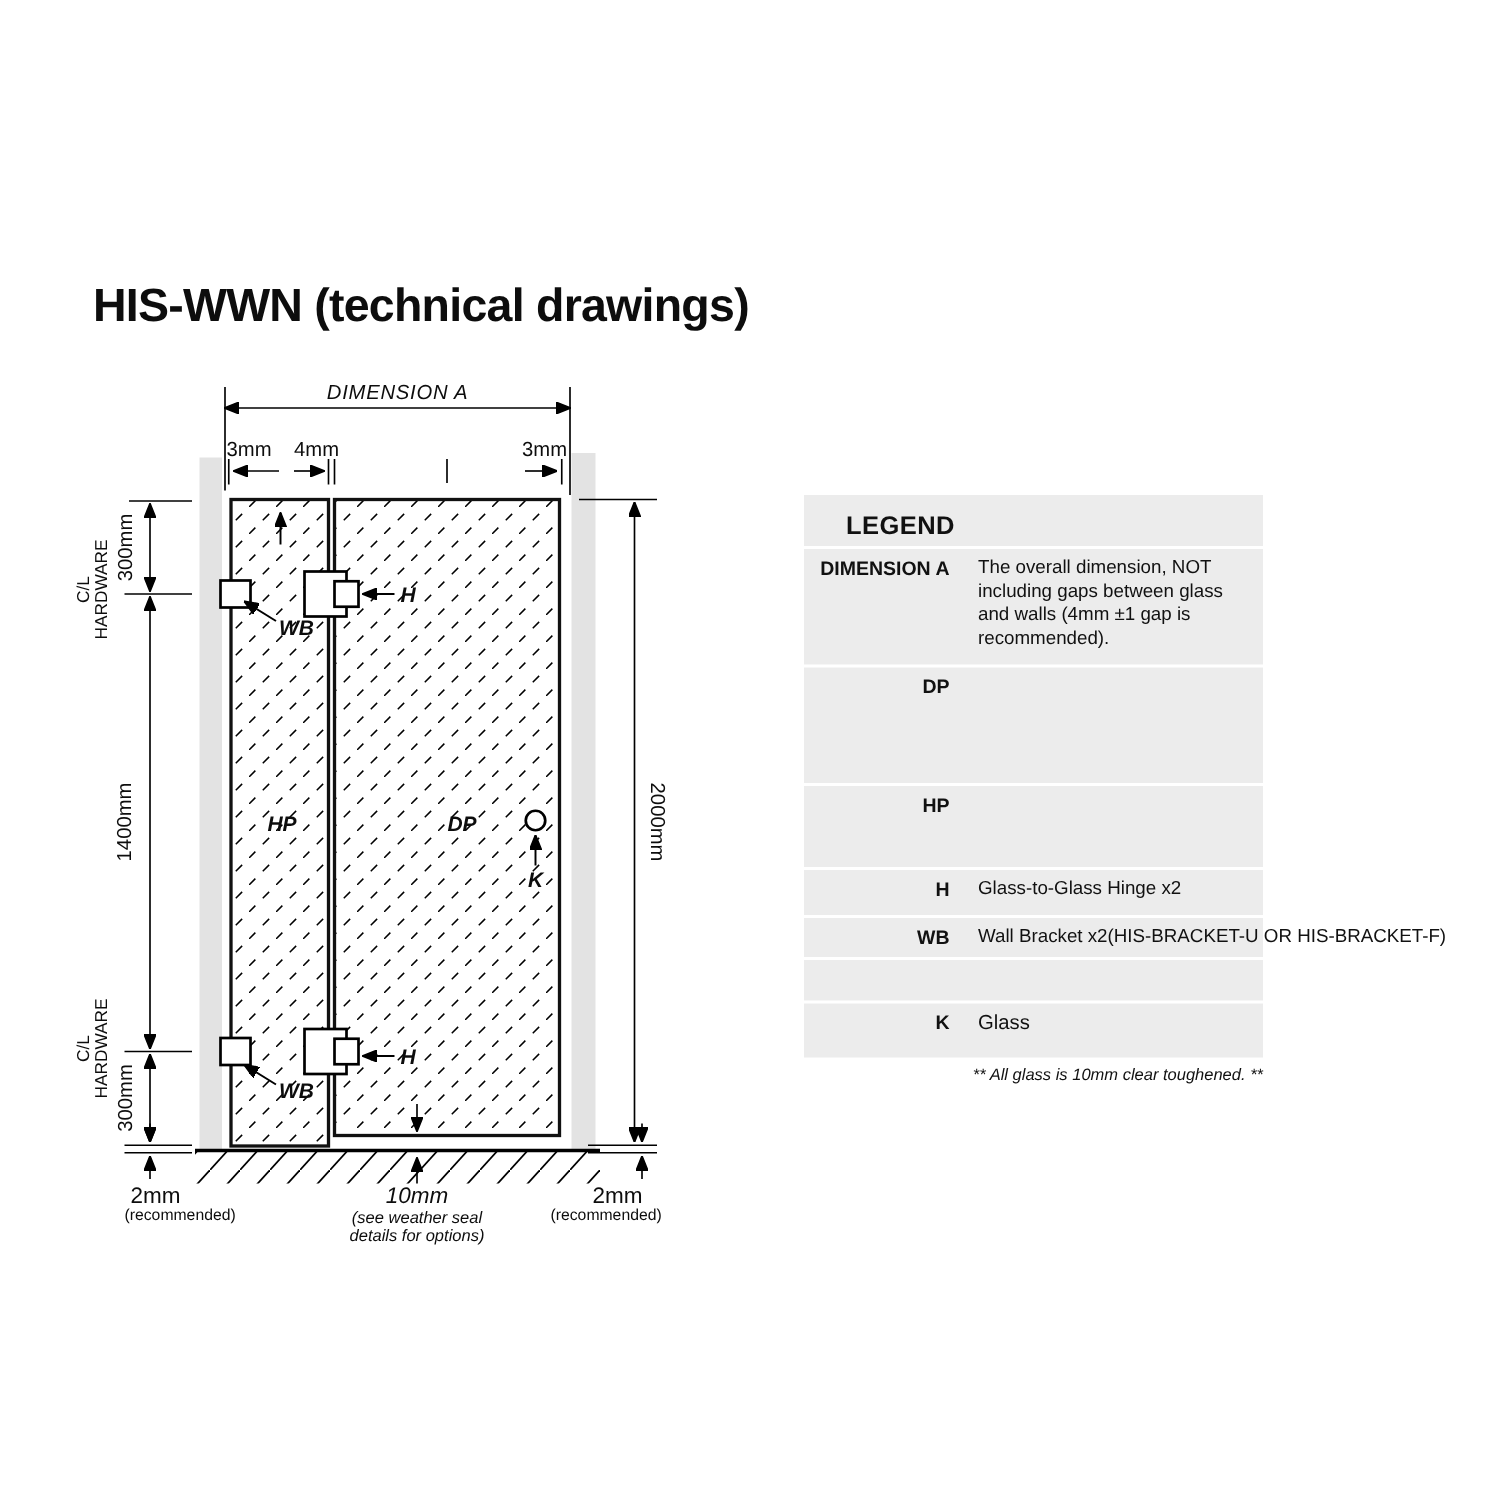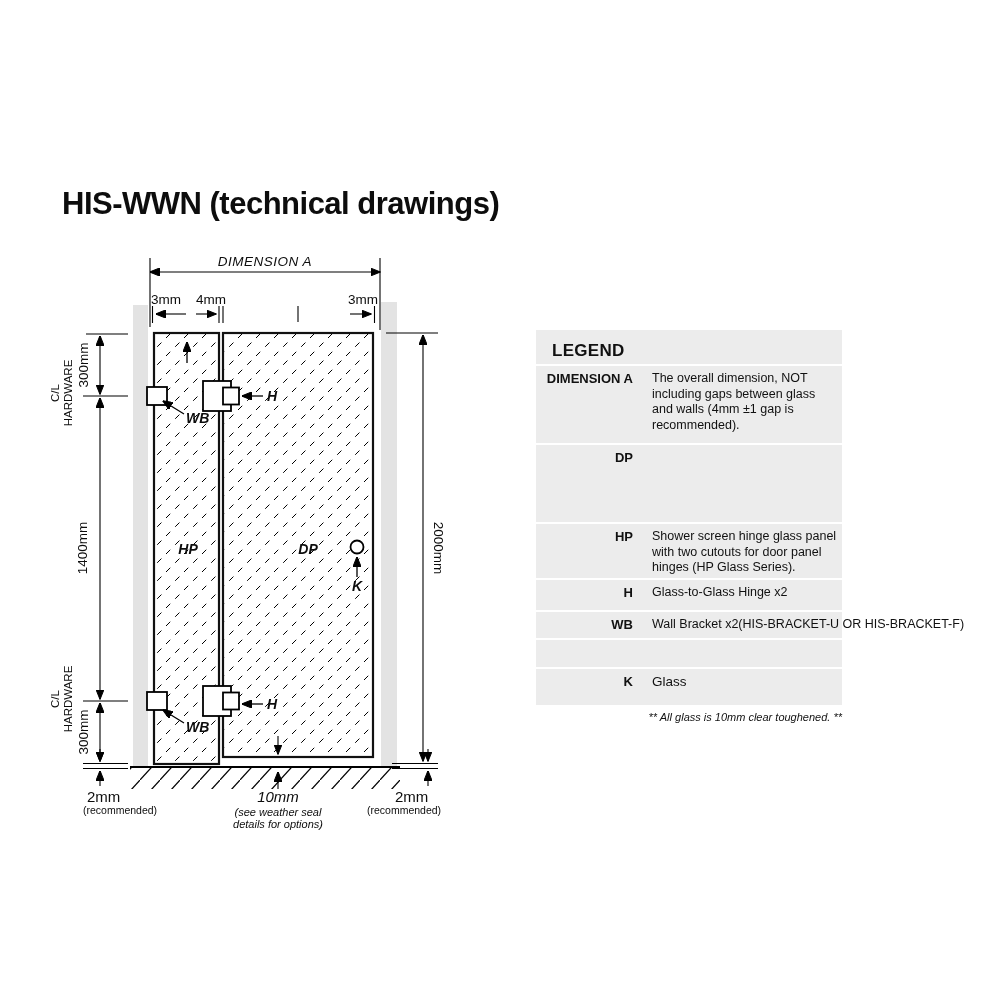--- a/index.html
+++ b/index.html
@@ -20,21 +20,21 @@
   .dim{font-size:13.5px;}
   .dim-i{font-size:13.5px;font-style:italic;letter-spacing:.5px;}
   .small{font-size:11.5px;}
   .lbl{font-size:14px;font-weight:700;font-style:italic;}
   .big{font-size:15px;}
   .big-i{font-size:15px;font-style:italic;}
   .tiny{font-size:10.5px;}
   .tiny-i{font-size:11px;font-style:italic;}
   
   #legend{position:absolute;left:536px;top:330px;width:306px;height:375px;background:#ececec;}
-  .lg-title{height:34px;box-sizing:border-box;padding:11px 0 0 16px;font-size:17px;
+  .lg-title{height:34px;box-sizing:border-box;padding:11px 0 0 28px;font-size:17px;
             font-weight:700;letter-spacing:.3px;}
   .lg-row{position:relative;box-sizing:border-box;border-top:2px solid #ffffff;padding-top:5px;}
   .lg-term{position:absolute;left:0;top:5px;width:97px;text-align:right;font-weight:700;
            font-size:13px;line-height:15.5px;}
   .lg-desc{margin-left:116px;font-size:12.5px;line-height:15.5px;white-space:pre-line;}
   .lg-desc.nowrap{white-space:nowrap;overflow:visible;}
   .lg-desc.kdesc{font-size:13.5px;}
   .r1{height:79px;}.r2{height:79px;}.r3{height:56px;}.r4{height:32px;}
   .r5{height:28px;}.rblank{height:29px;}.r6{height:38px;}
   #footnote{position:absolute;left:536px;top:711px;width:306px;text-align:right;
@@ -158,23 +158,20 @@
       <div class="lg-desc">The overall dimension, NOT
 including gaps between glass
 and walls (4mm ±1 gap is
 recommended).</div>
     </div>
     <div class="lg-row r2">
       <div class="lg-term">DP</div>
     </div>
     <div class="lg-row r3">
       <div class="lg-term">HP</div>
-      <div class="lg-desc">Shower screen hinge glass panel
-with two cutouts for door panel
-hinges (HP Glass Series).</div>
     </div>
     <div class="lg-row r4">
       <div class="lg-term">H</div>
       <div class="lg-desc">Glass-to-Glass Hinge x2</div>
     </div>
     <div class="lg-row r5">
       <div class="lg-term">WB</div>
       <div class="lg-desc nowrap">Wall Bracket x2(HIS-BRACKET-U OR HIS-BRACKET-F)</div>
     </div>
     <div class="lg-row rblank"></div>

